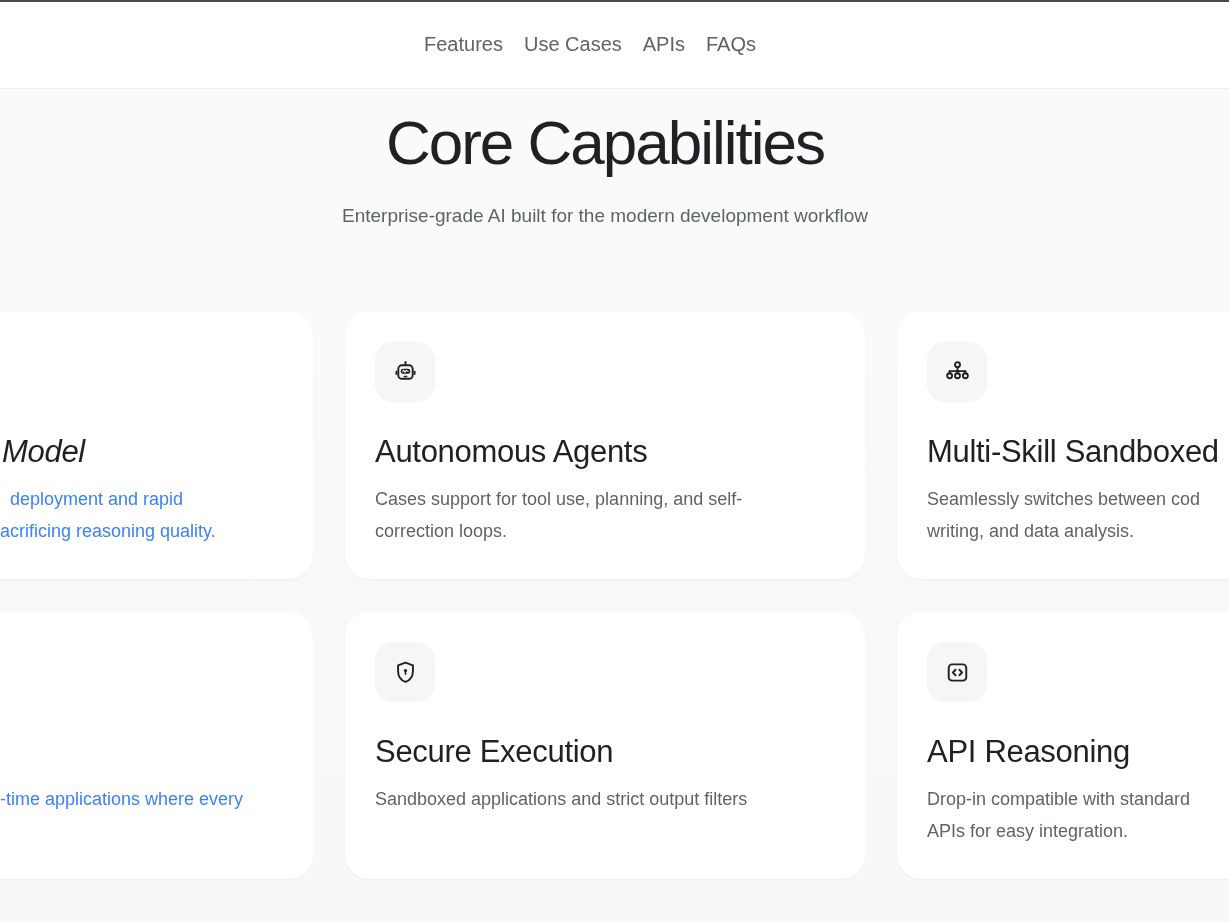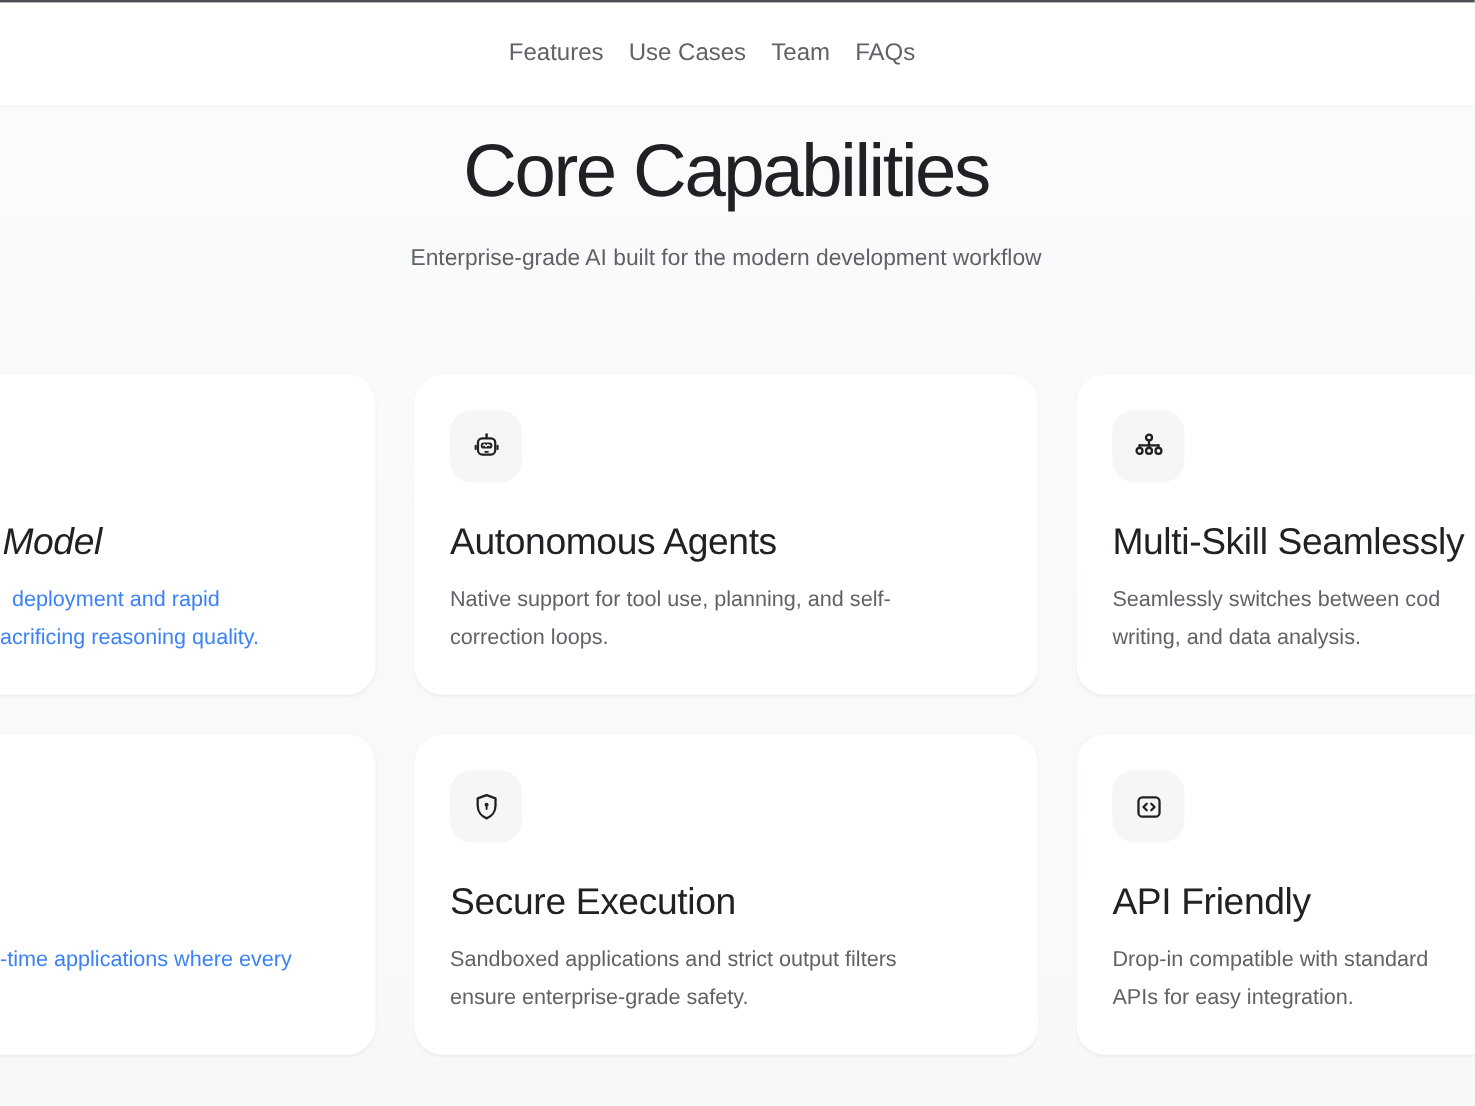--- a/index.html
+++ b/index.html
@@ -58,21 +58,21 @@
 </head>
 <body>
 
 <div class="page">
   <div class="topline"></div>
 
   <header class="header">
     <nav class="nav">
       <a>Features</a>
       <a>Use Cases</a>
-      <a>Team</a>
+      <a>APIs</a>
       <a>FAQs</a>
     </nav>
   </header>
 
   <div class="content">
     <h1 class="h1">Core Capabilities</h1>
     <p class="subtitle">Enterprise-grade AI built for the modern development workflow</p>
 
     <div class="grid">
 
@@ -90,40 +90,40 @@
             <rect x="5.6" y="5.6" width="12.8" height="12" rx="3.2"></rect>
             <rect x="3.1" y="10.4" width="1.6" height="3.8" rx="0.8" fill="#202124" stroke="none"></rect>
             <rect x="19.3" y="10.4" width="1.6" height="3.8" rx="0.8" fill="#202124" stroke="none"></rect>
             <rect x="7.7" y="8.6" width="8.6" height="4.6" rx="2.2" fill="#202124" stroke="none"></rect>
             <polyline points="9.4,11 10.5,10.1 11.6,11.7 12.8,10.2 14.4,11" stroke="#ffffff" stroke-width="0.9"></polyline>
             <rect x="10.3" y="14.9" width="3.4" height="1.3" rx="0.6" fill="#202124" stroke="none"></rect>
           </svg>
         </div>
         <h3 class="card-title">Autonomous Agents</h3>
         <p class="card-desc">
-          <span class="dline">Native support for tool use, planning, and self-</span>
+          <span class="dline">Cases support for tool use, planning, and self-</span>
           <span class="dline">correction loops.</span>
         </p>
       </article>
 
       <article class="card">
         <div class="tile">
           <svg viewBox="0 0 24 24" fill="none" stroke="#202124" stroke-width="1.7" stroke-linecap="round">
             <circle cx="12" cy="5" r="2.2"></circle>
             <line x1="12" y1="7.2" x2="12" y2="10.8"></line>
             <line x1="5" y1="10.8" x2="19" y2="10.8"></line>
             <line x1="5" y1="10.8" x2="5" y2="12.6"></line>
             <line x1="12" y1="10.8" x2="12" y2="12.6"></line>
             <line x1="19" y1="10.8" x2="19" y2="12.6"></line>
             <circle cx="5" cy="14.9" r="2.2"></circle>
             <circle cx="12" cy="14.9" r="2.2"></circle>
             <circle cx="19" cy="14.9" r="2.2"></circle>
           </svg>
         </div>
-        <h3 class="card-title">Multi-Skill Seamlessly</h3>
+        <h3 class="card-title">Multi-Skill Sandboxed</h3>
         <p class="card-desc">
           <span class="dline">Seamlessly switches between cod</span>
           <span class="dline">writing, and data analysis.</span>
         </p>
       </article>
 
       <article class="card">
         <p class="p-line p-l2a">-time applications where every</p>
       </article>
 
@@ -131,33 +131,32 @@
         <div class="tile">
           <svg viewBox="0 0 24 24" fill="none" stroke="#202124" stroke-width="1.7" stroke-linejoin="round" stroke-linecap="round">
             <path d="M12 3.2 L18.6 5.6 V10.8 C18.6 15.2 15.9 18.9 12 20.4 C8.1 18.9 5.4 15.2 5.4 10.8 V5.6 Z"></path>
             <circle cx="12" cy="10.3" r="1.5" fill="#202124" stroke="none"></circle>
             <rect x="11.3" y="11.2" width="1.4" height="3" rx="0.7" fill="#202124" stroke="none"></rect>
           </svg>
         </div>
         <h3 class="card-title">Secure Execution</h3>
         <p class="card-desc">
           <span class="dline">Sandboxed applications and strict output filters</span>
-          <span class="dline">ensure enterprise-grade safety.</span>
         </p>
       </article>
 
       <article class="card">
         <div class="tile">
           <svg viewBox="0 0 24 24" fill="none" stroke="#202124" stroke-width="1.7" stroke-linejoin="round" stroke-linecap="round">
             <rect x="4.2" y="4.8" width="15.6" height="14.4" rx="3"></rect>
             <polyline points="10.3,9.6 7.9,12 10.3,14.4"></polyline>
             <polyline points="13.7,9.6 16.1,12 13.7,14.4"></polyline>
           </svg>
         </div>
-        <h3 class="card-title">API Friendly</h3>
+        <h3 class="card-title">API Reasoning</h3>
         <p class="card-desc">
           <span class="dline">Drop-in compatible with standard</span>
           <span class="dline">APIs for easy integration.</span>
         </p>
       </article>
 
     </div>
   </div>
 </div>
 

